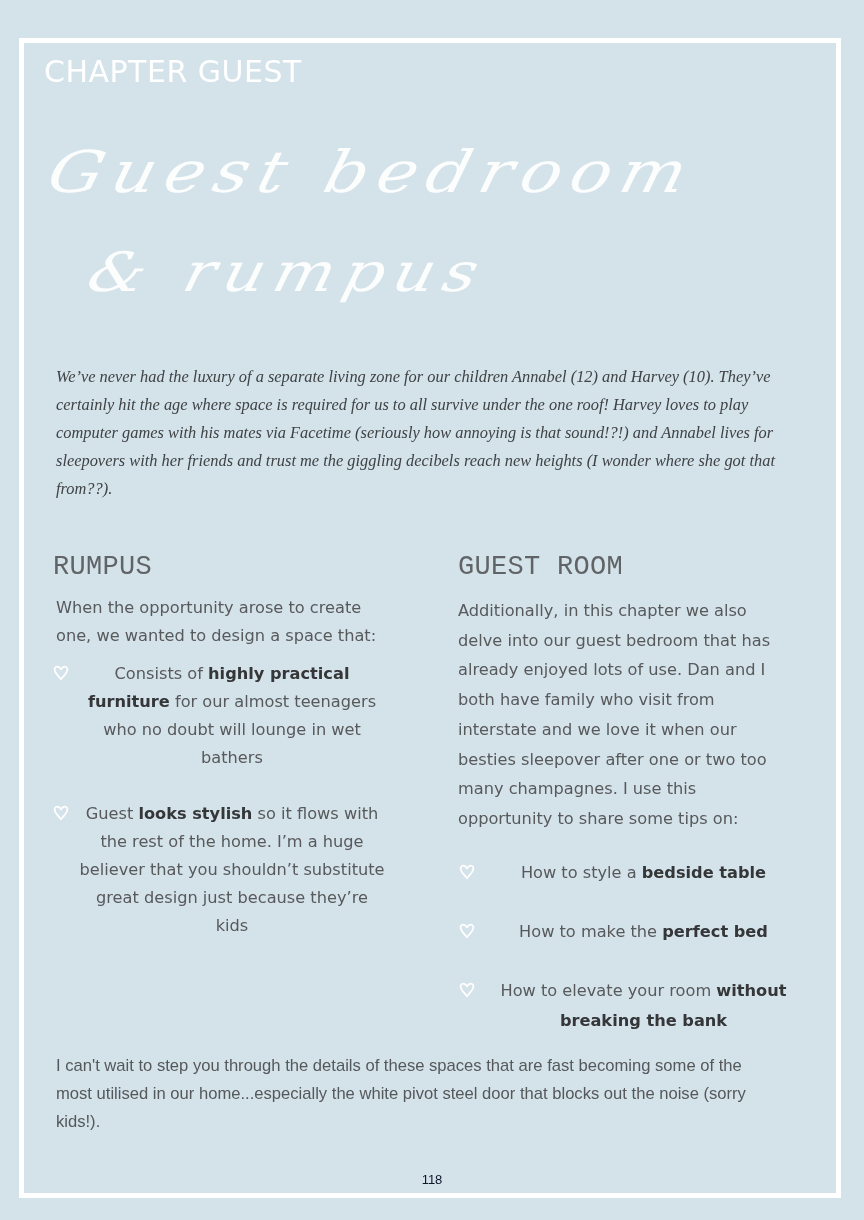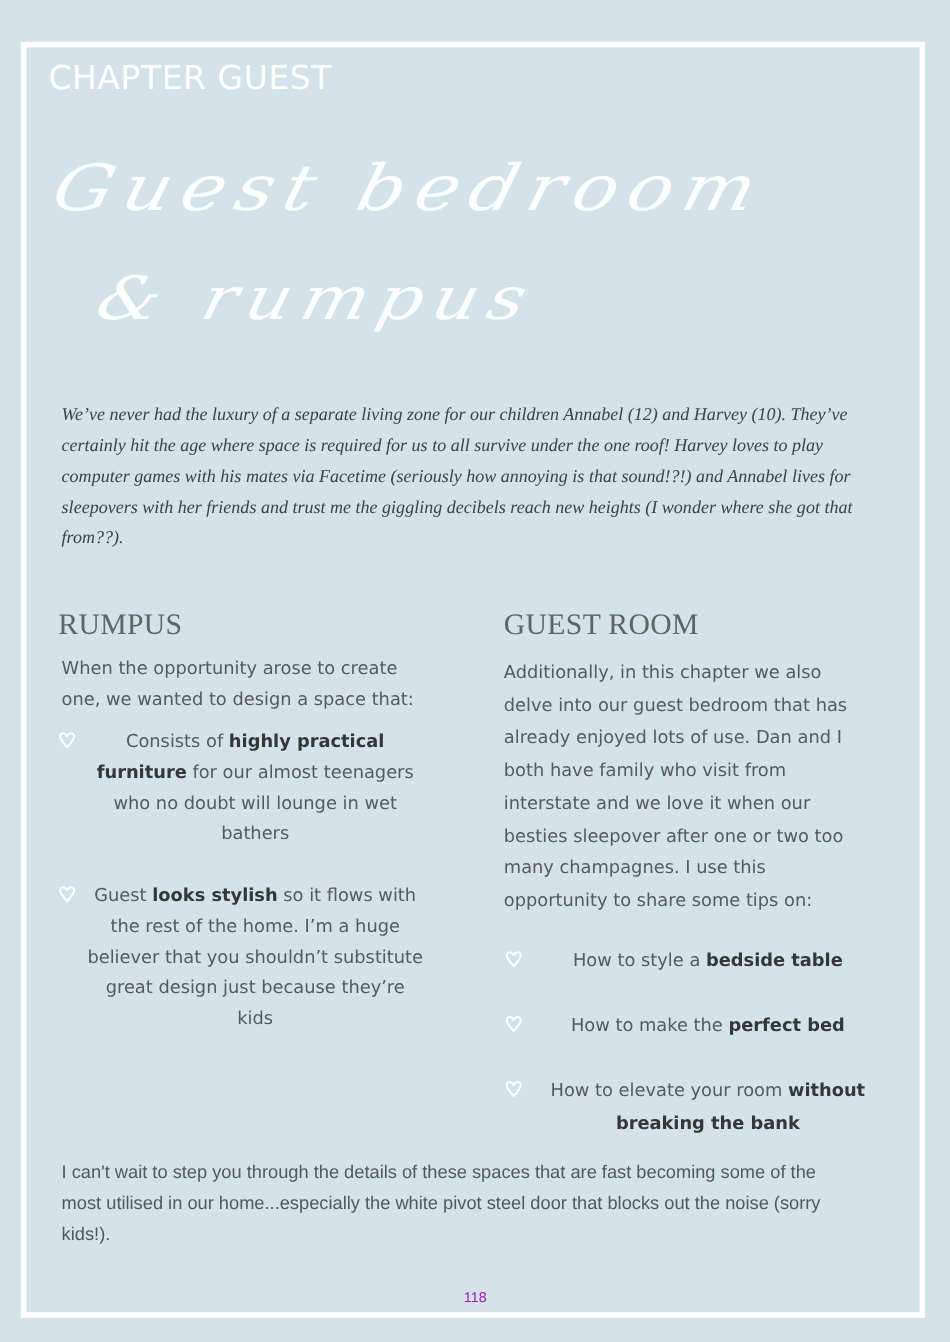--- a/index.html
+++ b/index.html
@@ -25,42 +25,42 @@
     letter-spacing:9px; white-space:nowrap;
   }
   .script.l1 { left:58px; top:138px; font-size:68px; line-height:80px; transform:skewX(-14deg) scaleY(0.85); transform-origin:left top; font-weight:normal; opacity:0.95;}
   .script.l2 { left:98px; top:238px; font-size:64px; line-height:80px; transform:skewX(-14deg) scaleY(0.85); transform-origin:left top; opacity:0.95;}
   .intro {
     position:absolute; left:56px; top:363px; width:730px;
     font-family:Liberation Serif, serif; font-style:italic;
     font-size:16.4px; line-height:28px; color:#3e4244; margin:0;
   }
   .h2 {
-    position:absolute; font-family:Liberation Serif, serif;
+    position:absolute; font-family:Liberation Mono, monospace;
     font-size:27px; line-height:32px; color:#606466; letter-spacing:0.3px; font-weight:normal;
   }
   .col { position:absolute; font-family:"DejaVu Sans", sans-serif; font-size:16.2px; color:#57595b; }
   .col p { margin:0; }
   .bullet { position:relative; padding-left:22px;text-align:center; }
   .bullet .heart { position:absolute; left:-4px; top:4px; width:18px; height:18px; }
   .bullet b { font-weight:600; color:#343638; }
   .rumpus-intro { left:56px; top:594px; width:340px; line-height:28px; }
   .rumpus-list { left:56px; top:660px; width:330px; line-height:28px; }
   .rumpus-list .bullet { margin-bottom:28px; }
   .guest-intro { left:458px; top:596px; width:330px; line-height:29.7px; }
   .guest-list { left:458px; top:858px; width:340px; line-height:30px; }
   .guest-list .bullet { padding-left:31px; margin-bottom:29px; }
   .guest-list .bullet .heart { left:0; top:5px; }
   .closing {
     position:absolute; left:56px; top:1052px; width:720px; margin:0;
     font-family:"Liberation Sans", sans-serif; font-size:16.6px; line-height:28px; color:#55585a;
   }
   .pagenum {
     position:absolute; left:0; width:864px; top:1172px; text-align:center;
-    font-family:"Liberation Sans", sans-serif; font-size:13px; color:#a21caf;
+    font-family:"Liberation Sans", sans-serif; font-size:13px; color:#0f172a;
   }
 </style>
 </head>
 <body>
 
 <div class="frame"></div>
 
 <div class="chapter">CHAPTER GUEST</div>
 
 <div class="script l1">Guest bedroom</div>

